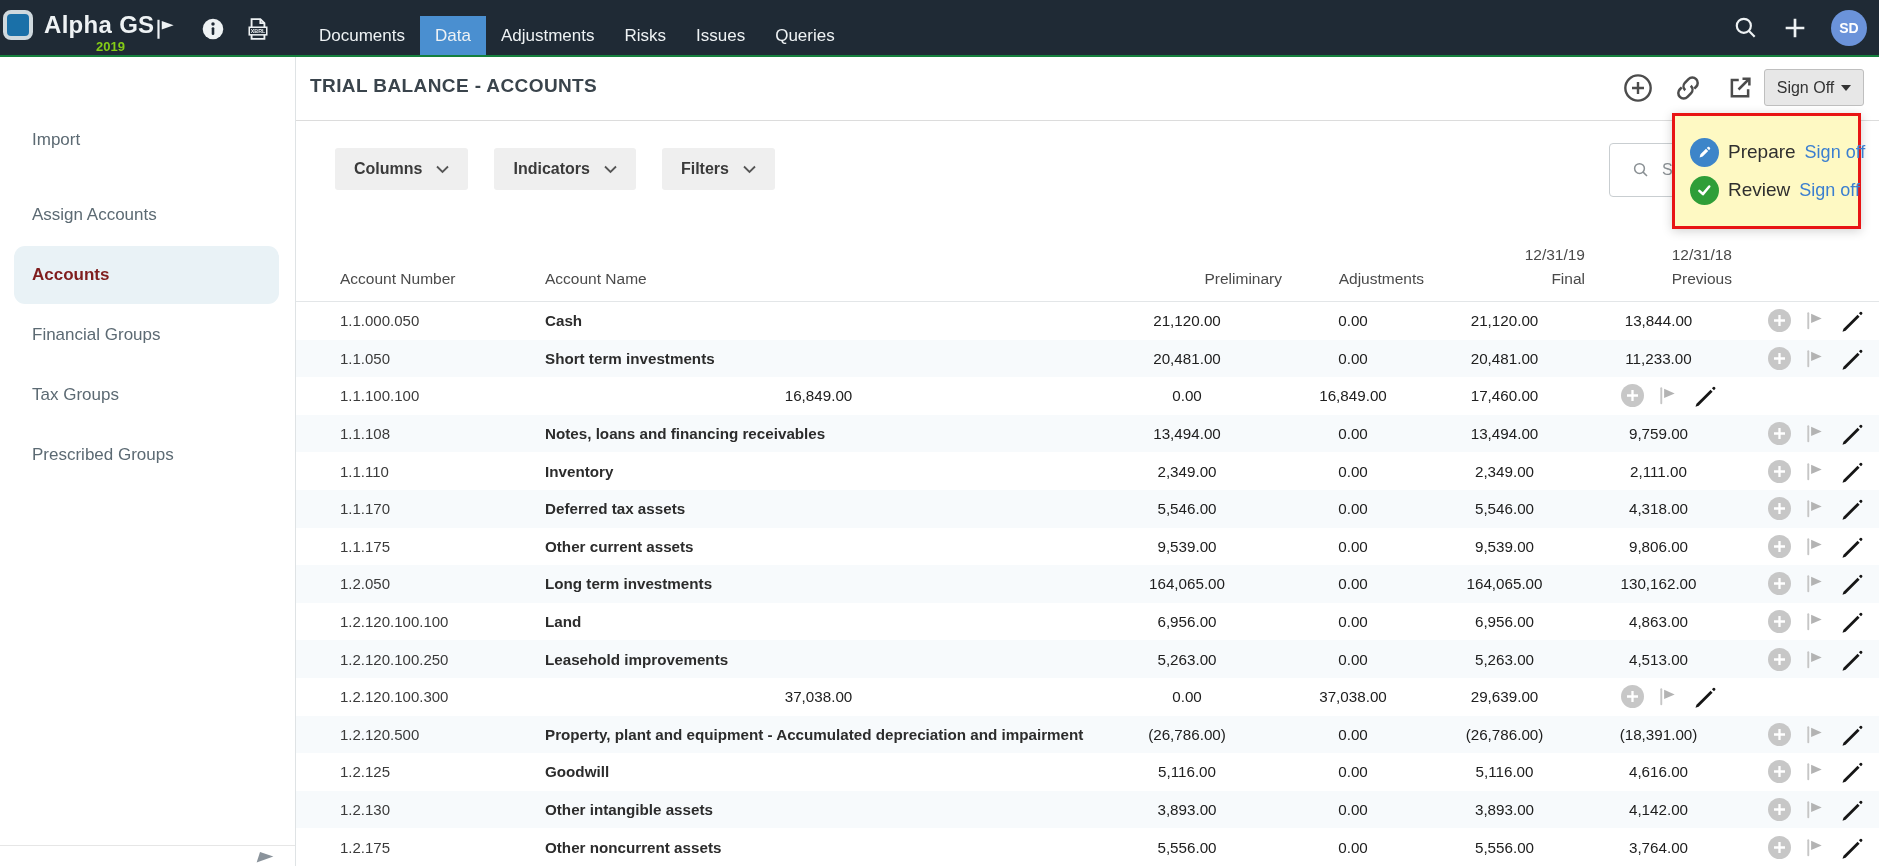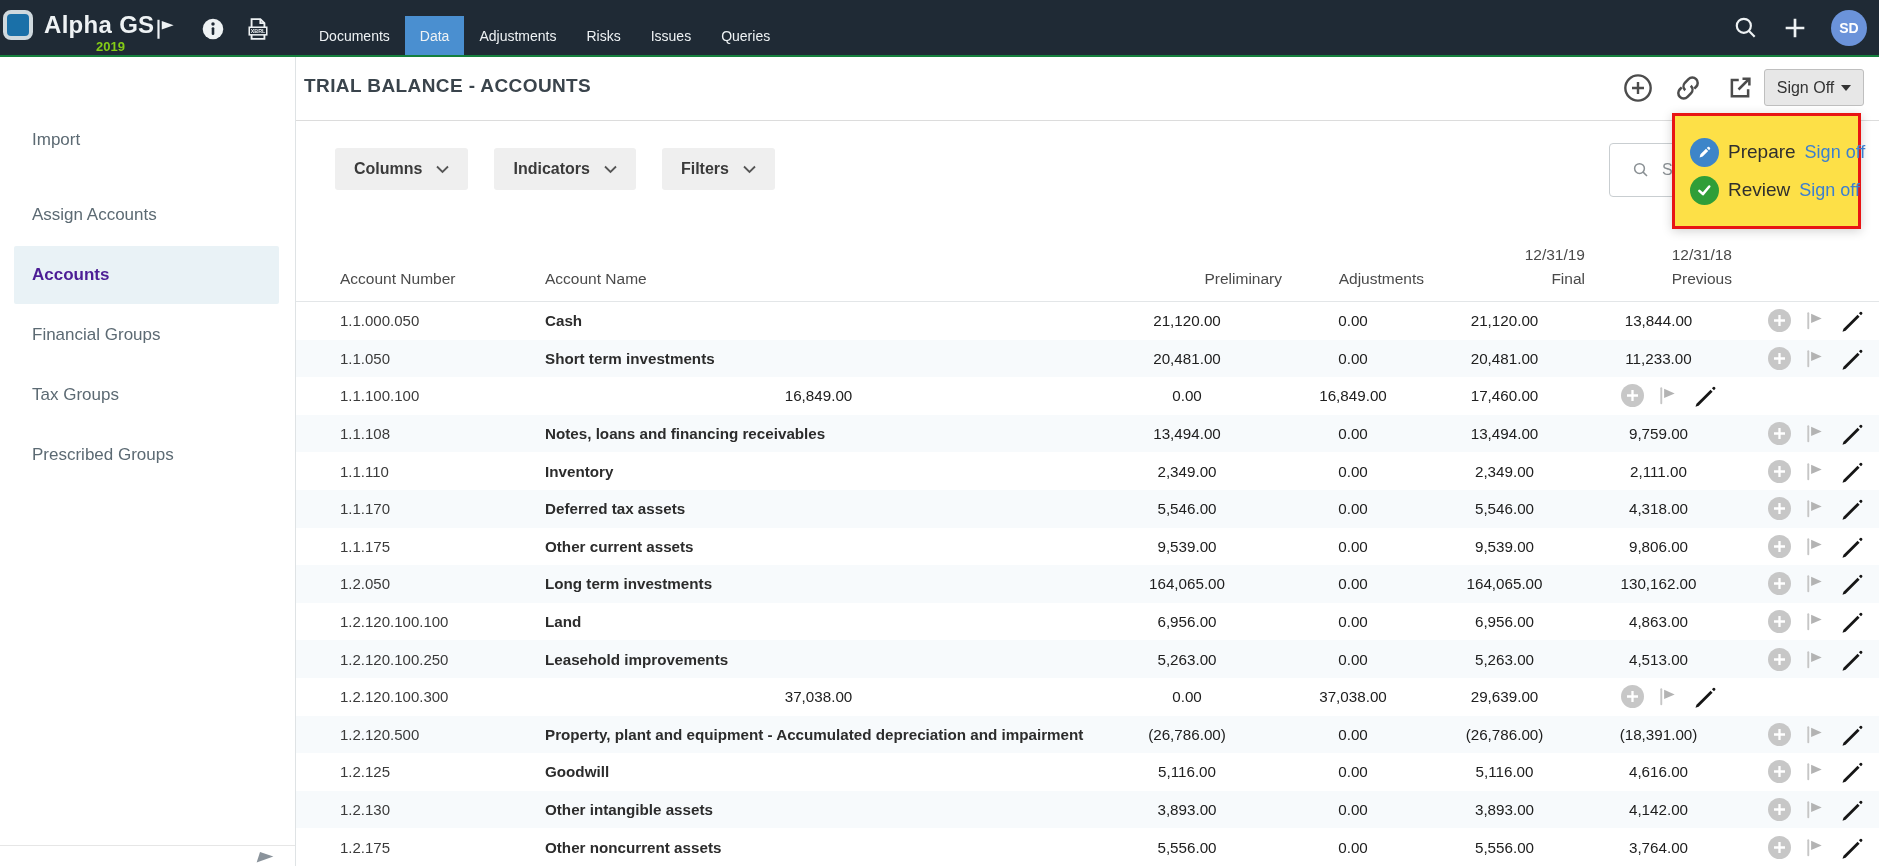--- a/index.html
+++ b/index.html
@@ -9,59 +9,59 @@
 
   
   .topnav { position:absolute; left:0; top:0; width:1879px; height:57px;
             background:#1f2a35; border-bottom:2px solid #15803d; z-index:40; }
   .logo-box { position:absolute; left:3px; top:10px; width:30px; height:30px;
               background:#1a70a8; border:4px solid #cfd9de; border-radius:8px; }
   .brand-name { position:absolute; left:44px; top:11px; color:#eef2f4; font-size:24px; font-weight:700; letter-spacing:.3px; }
   .brand-year { position:absolute; left:96px; top:39px; color:#84cc16; font-size:13px; font-weight:700; }
   .nav-icon { position:absolute; top:14px; width:30px; height:30px; display:flex; align-items:center; justify-content:center; cursor:pointer; }
   .nav-menu { position:absolute; left:304px; top:0; height:55px; display:flex; align-items:stretch; }
-  .nav-item { display:flex; align-items:center; padding:16px 15px; color:#eef2f4; font-size:14px; cursor:pointer;margin-top:16px; }
+  .nav-item { display:flex; align-items:center; padding:16px 15px; color:#eef2f4; font-size:17px; cursor:pointer;margin-top:16px; }
   .nav-item.active { background:#4a8fd0; }
   .nav-right { position:absolute; right:12px; top:0; height:55px; display:flex; align-items:center; gap:22px; }
   .avatar { width:36px; height:36px; border-radius:50%; background:#6b93da; color:#fff;
             font-size:14px; font-weight:700; display:flex; align-items:center; justify-content:center; }
 
   
   .sidebar { position:absolute; left:0; top:57px; width:296px; height:809px; background:#fff; border-right:1px solid #dfe3e5; z-index:10; }
   .side-item { position:absolute; left:14px; right:16px; height:58px; display:flex; align-items:center;
                padding-left:18px; font-size:17px; color:#5c6a73; cursor:pointer; border-radius:2px; }
-  .side-item.active { background:#e9f2f6; color:#4c1d95; font-weight:700; }
+  .side-item.active { background:#e9f2f6; color:#7f1d1d; font-weight:700;border-radius:11px; }
   .side-footer-line { position:absolute; left:0; right:0; top:788px; height:1px; background:#e6e6e6; }
   .collapse-btn { position:absolute; left:258px; top:797px; width:22px; height:16px; cursor:pointer; }
   .collapse-btn .tri { width:0; height:0; border-top:11px solid #8a939b; border-right:14px solid transparent; transform:rotate(18deg); }
 
   
   .content { position:absolute; left:296px; top:57px; width:1583px; height:809px; background:#fff; }
-  .page-title { position:absolute; left:8px; top:18px; font-size:19px; font-weight:700; color:#3a444c; letter-spacing:.4px; }
+  .page-title { position:absolute; left:14px; top:18px; font-size:19px; font-weight:700; color:#3a444c; letter-spacing:.4px; }
   .title-divider { position:absolute; left:0; right:0; top:63px; height:1px; background:#dcdcdc; }
   .hdr-icon { position:absolute; top:15px; width:32px; height:32px; display:flex; align-items:center; justify-content:center;
               background:none; border:none; cursor:pointer; }
   .signoff-btn { position:absolute; left:1468px; top:12px; width:100px; height:37px; background:#e7e7e7;
                  border:1px solid #bfbfbf; border-radius:3px; font-family:inherit; font-size:16px; color:#333;
                  display:flex; align-items:center; justify-content:center; gap:7px; cursor:pointer; }
   .caret-down { width:0; height:0; border-left:5px solid transparent; border-right:5px solid transparent; border-top:6px solid #333; }
 
   
   .toolbar { position:absolute; left:39px; top:91px; display:flex; gap:26px; }
   .tb-btn { height:42px; padding:0 19px; background:#efefef; border:none; border-radius:3px; font-family:inherit;
             font-size:16px; font-weight:700; color:#3a3a3a; display:flex; align-items:center; gap:14px; cursor:pointer; }
 
   
   .search-wrap { position:absolute; left:1313px; top:86px; width:251px; height:54px; border:1px solid #c9ced1;
                  border-radius:4px; background:#fff; display:flex; align-items:center; padding-left:22px; gap:12px; }
   .search-wrap input { border:none; outline:none; font-family:inherit; font-size:16px; color:#444; width:140px; }
   .search-wrap input::placeholder { color:#8a9094; }
 
   
-  .signoff-popup { position:absolute; left:1672px; top:113px; width:189px; height:116px; background:#fde047;
+  .signoff-popup { position:absolute; left:1672px; top:113px; width:189px; height:116px; background:#fef9c3;
                    border:3px solid #e81414; box-shadow:0 2px 10px rgba(0,0,0,.18); z-index:50; padding-top:17px; }
   .pop-row { display:flex; align-items:center; height:38px; padding:0 11px 0 15px; gap:9px; }
   .pop-circle { width:29px; height:29px; border-radius:50%; display:flex; align-items:center; justify-content:center; flex:0 0 auto; }
   .pop-label { font-size:19px; color:#2f2f2f; flex:1 1 auto; }
   .pop-link { font-size:18px; color:#3b7fd0; cursor:pointer; white-space:nowrap; }
 
   
   .table { position:absolute; left:0; top:183px; width:1583px; }
   .thead, .trow { display:grid; grid-template-columns:205px 547px 190px 142px 161px 147px 147px; padding-left:44px; }
   .thead { height:62px; border-bottom:1px solid #e3e6e8; align-items:end; color:#4a4a4a; font-size:15.5px; }

